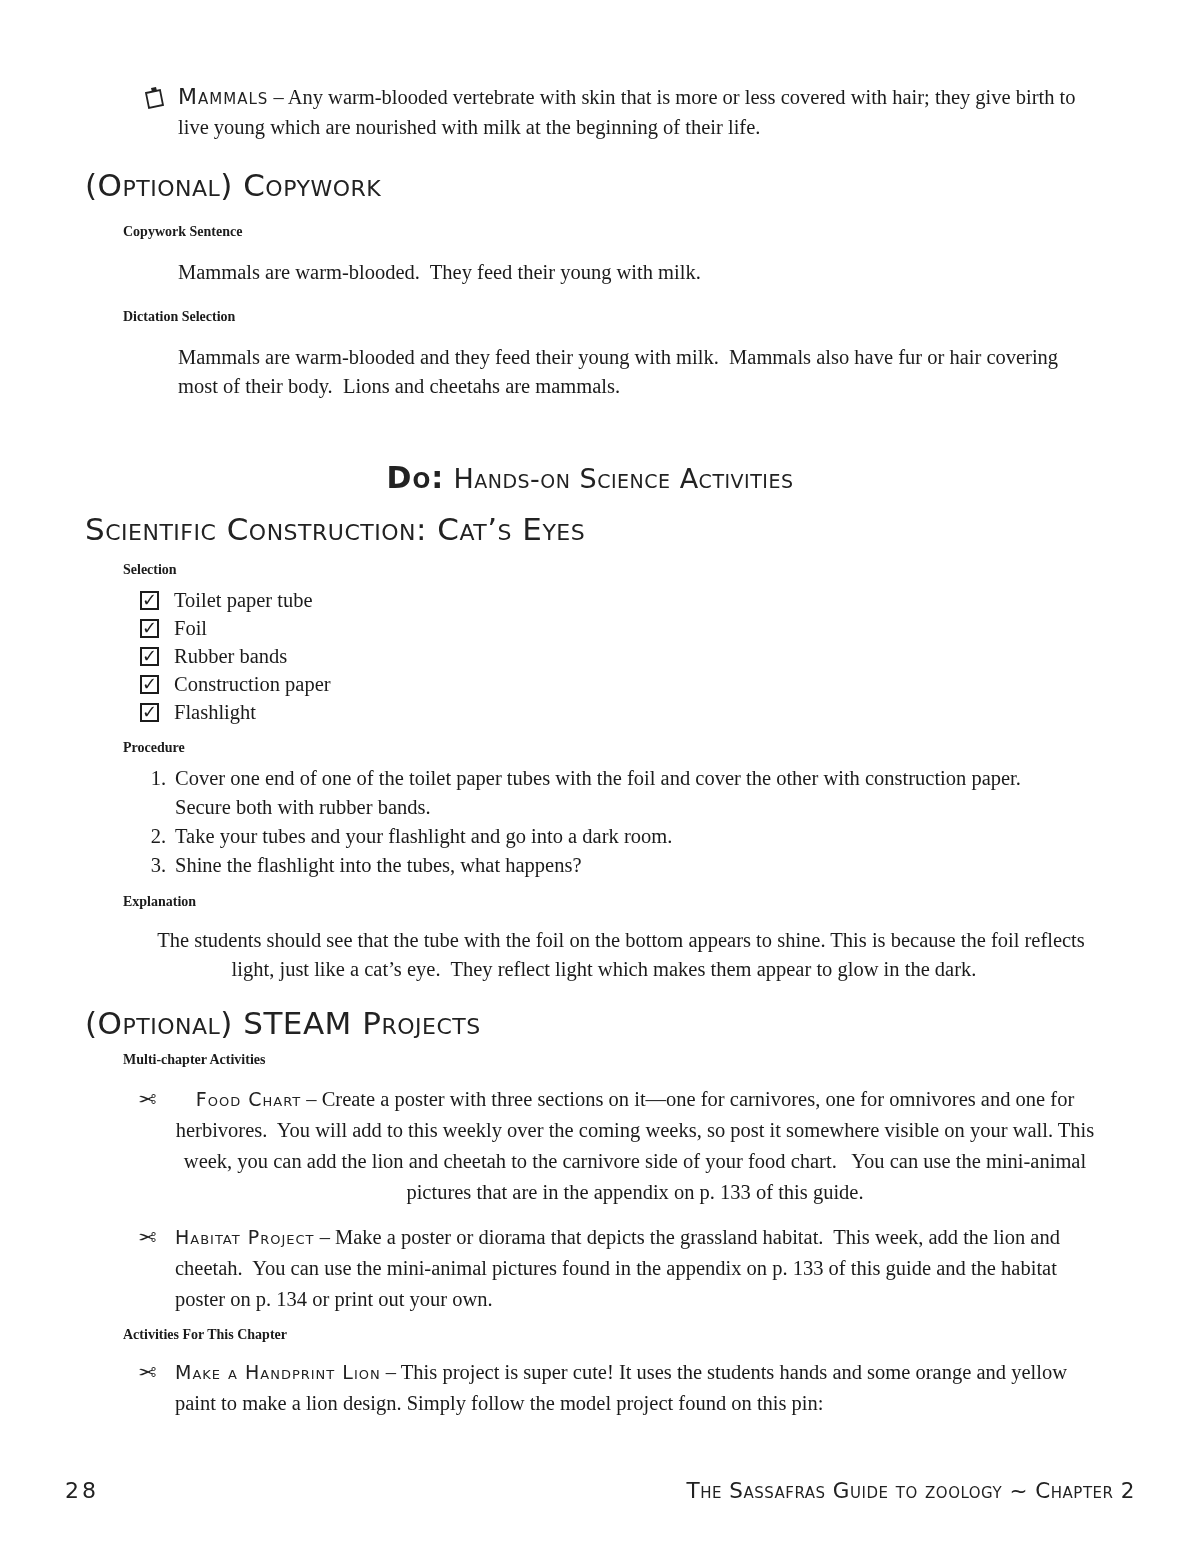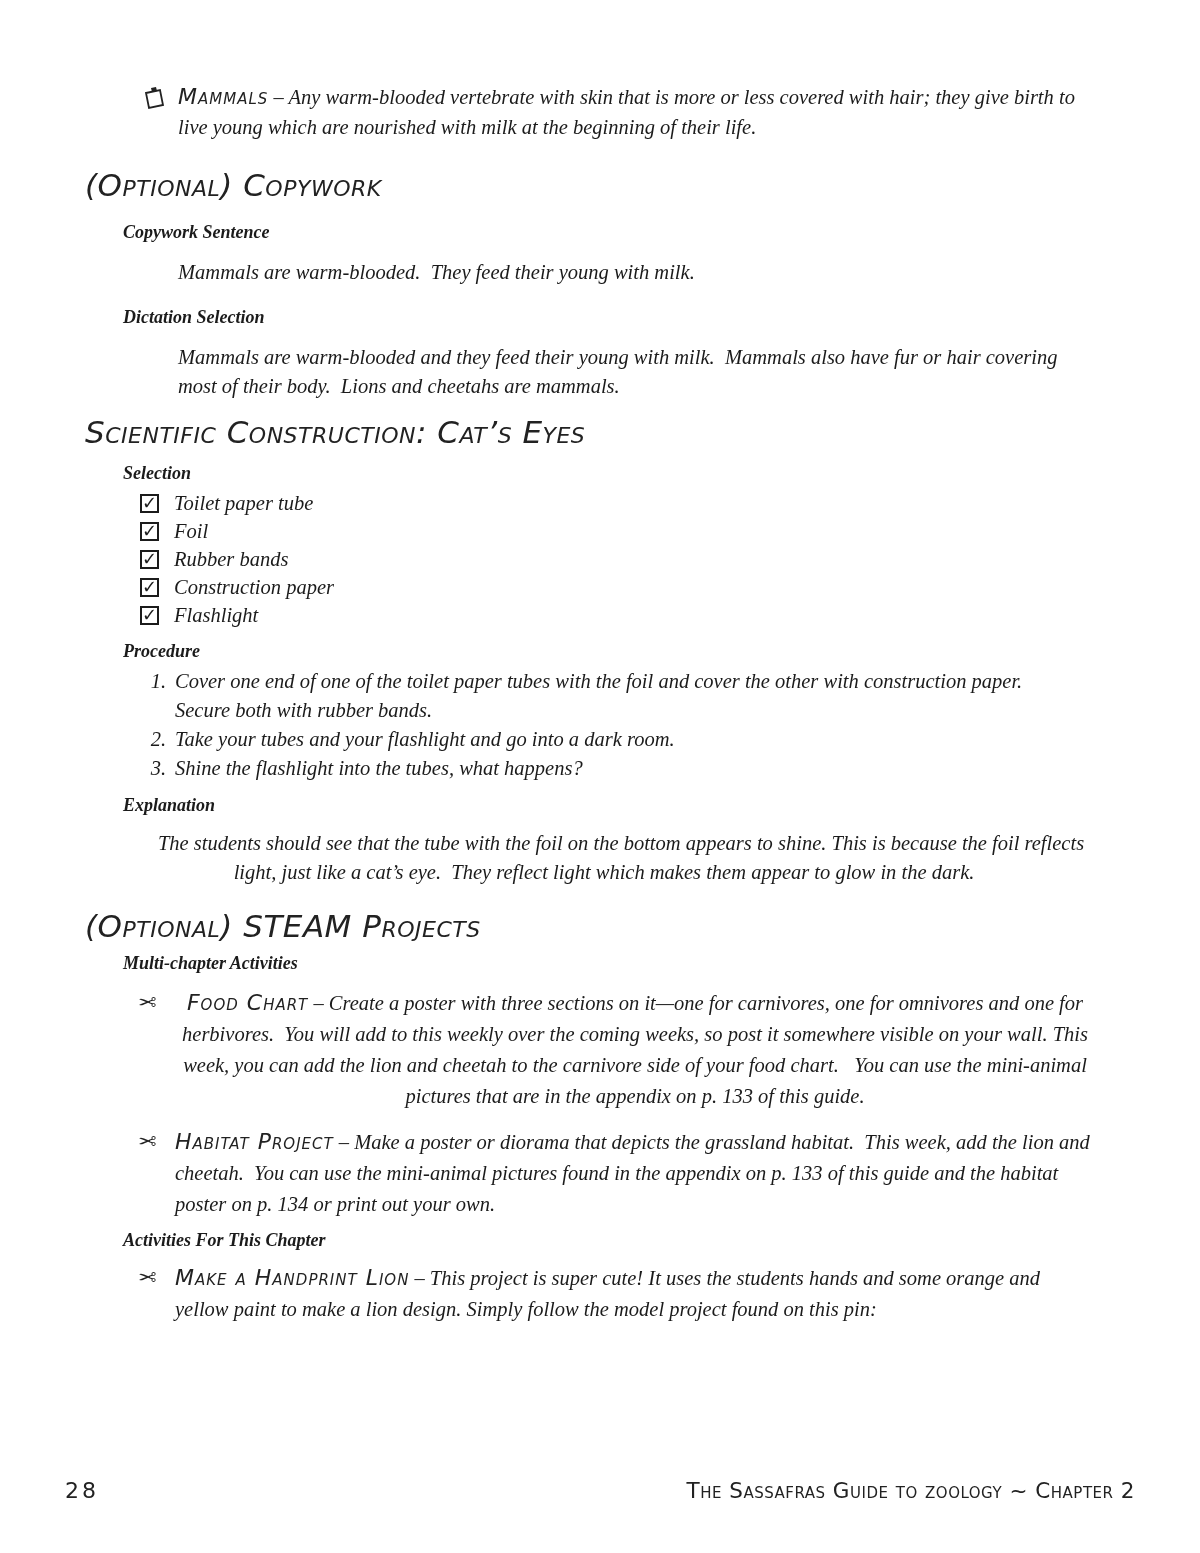--- a/index.html
+++ b/index.html
@@ -5,36 +5,36 @@
   html, body { margin: 0; padding: 0; background: #ffffff; }
   .page {
     position: relative;
     width: 1200px;
     height: 1553px;
     background: #ffffff;
     color: #1b1b1b;
     font-family: "Liberation Serif", serif;
     overflow: hidden;
   }
-  .content { padding: 82px 105px 0 85px; font-style: italic; }
+  .content { padding: 82px 105px 0 85px; }
 
   
   .hand {
     font-family: "DejaVu Sans", sans-serif;
     font-variant: small-caps;
     letter-spacing: 0.5px;
     color: #222;
   }
   .section-head { font-size: 31px; line-height: 30px; }
   .do-head { text-align: center; font-size: 27px; line-height: 38px; margin-top: 58px; }
   .do-bold { font-weight: 800; font-size: 30px; letter-spacing: 1px; }
 
   .serif-sub {
     font-weight: bold;
-    font-size: 18px;
+    font-size: 14px;
     line-height: 28px;
     margin-left: 38px;
   }
   .body-text {
     font-size: 20.5px;
     line-height: 29px;
     white-space: pre-wrap;
   }
   .indent-body { margin-left: 93px; }
 
@@ -84,21 +84,21 @@
     font-size: 20.5px;
     line-height: 31px;
   }
   .scissors {
     position: absolute; left: -2px; top: 0px;
     display: inline-block;
     transform: scaleX(-1);
     font-family: "DejaVu Sans", sans-serif;
     font-size: 22px; color: #222;
   }
-  .project-title { font-size: 22px; letter-spacing: 1px; }
+  .project-title { font-size: 19px; letter-spacing: 1px; }
   .proj-desc { white-space: pre-wrap; }
   .sep { font-size: 20.5px; }
 
   .footer {
     position: absolute;
     left: 65px; right: 65px; top: 1478px;
     display: flex; justify-content: space-between; align-items: baseline;
   }
   .page-num { font-size: 22px; letter-spacing: 3px; text-align: center; }
   .footer-title { font-size: 21.5px; }
@@ -137,20 +137,24 @@
     </div>
 
     <div class="hand section-head mt-copy">(Optional) Copywork</div>
 
     <div class="serif-sub mt18">Copywork Sentence</div>
     <div class="body-text indent-body mt12">Mammals are warm-blooded.  They feed their young with milk.</div>
 
     <div class="serif-sub mt16">Dictation Selection</div>
     <div class="body-text indent-body mt12" style="width:917px;">Mammals are warm-blooded and they feed their young with milk.  Mammals also have fur or hair covering most of their body.  Lions and cheetahs are mammals.</div>
 
+    <div class="hand do-head">
+      <span class="do-bold">Do:</span>
+      <span>Hands-on Science Activities</span>
+    </div>
 
     <div class="hand section-head mt16">Scientific Construction: Cat’s Eyes</div>
 
     <div class="serif-sub mt12">Selection</div>
 
     <div class="mt2">
       <div class="check-row">
         <span class="checkbox">
             <span class="tick">✓</span>
           </span>

